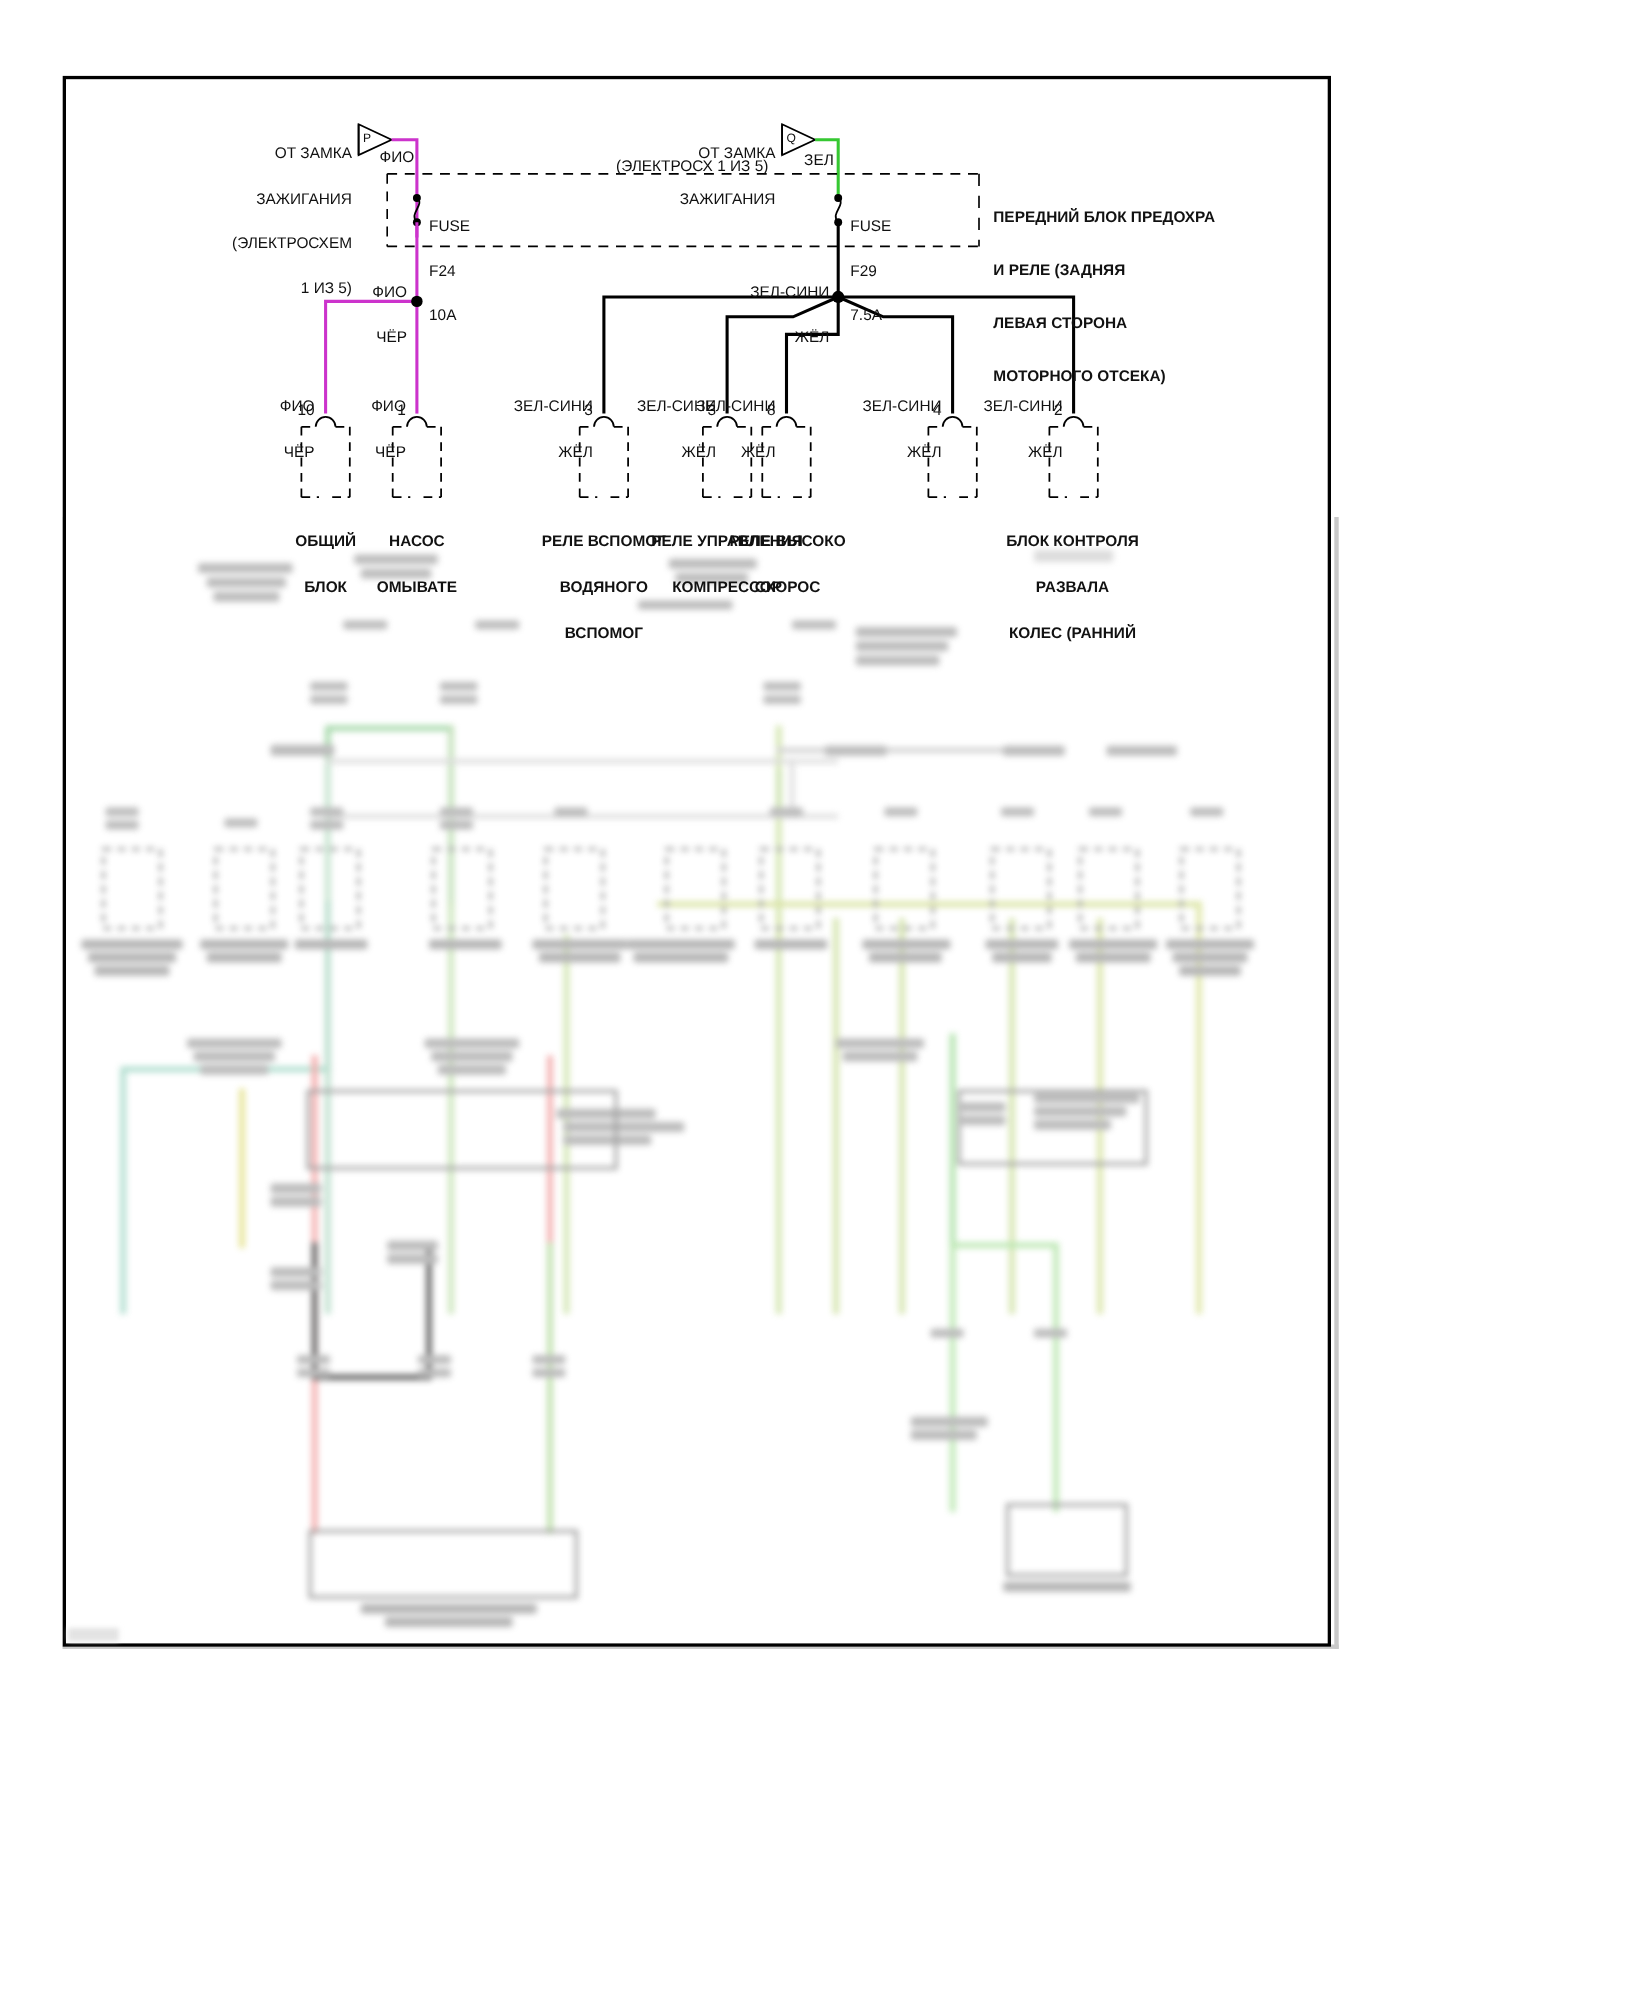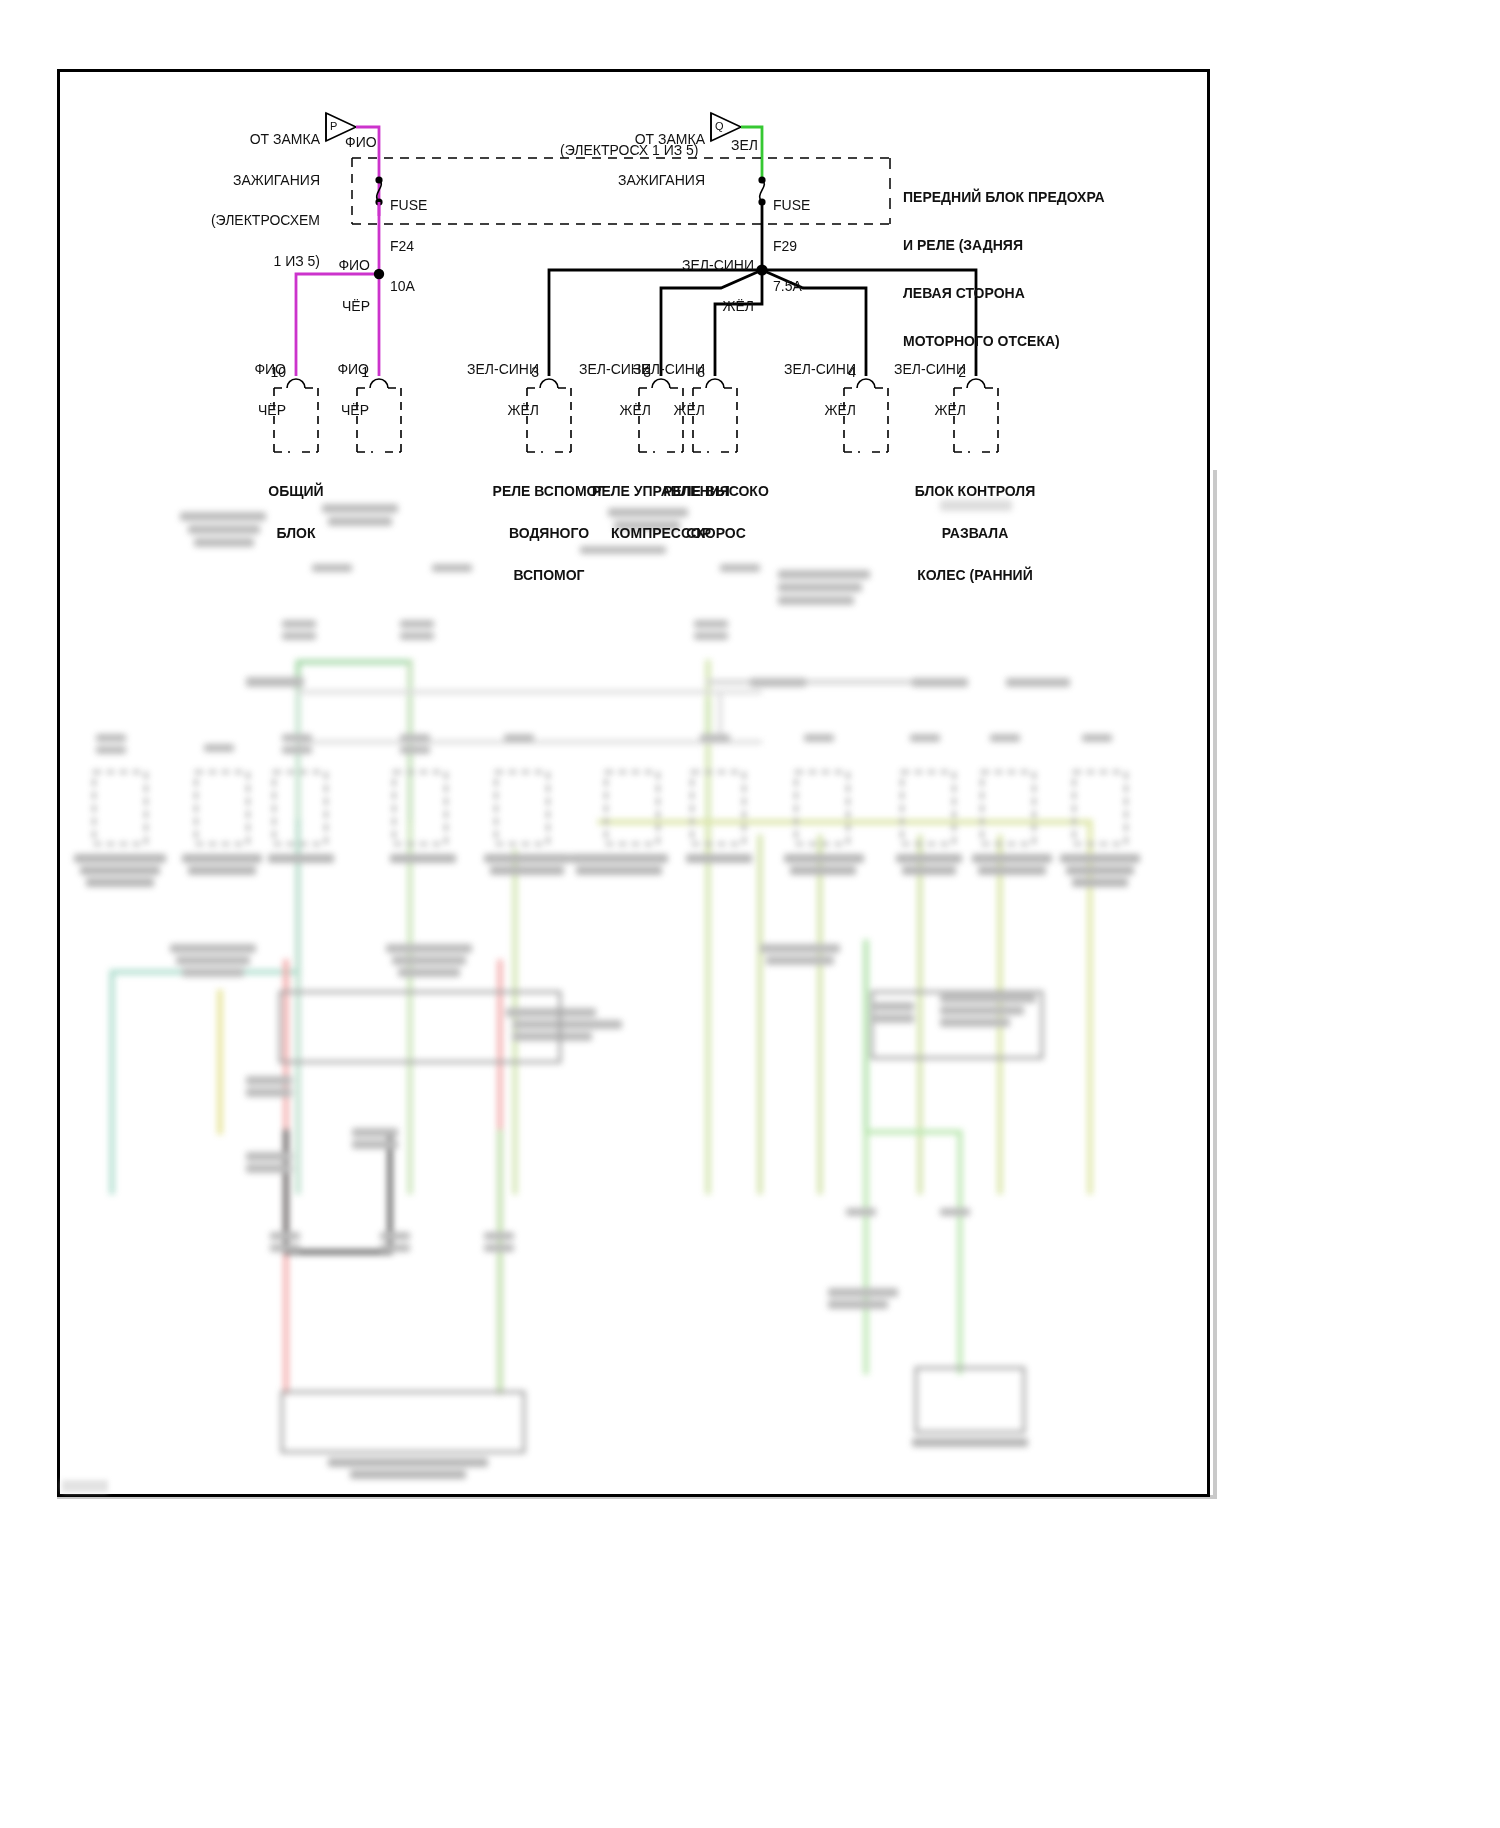--- a/index.html
+++ b/index.html
@@ -361,20 +361,24 @@
   <div class="t c" style="left:180px;top:384px;width:112px;line-height:14px;">
     <div>ОБЩИЙ</div>
     <div>БЛОК</div>
   </div>
 
   <div class="t r" style="left:251px;top:264px;width:58px;">
     <div>ФИО</div>
     <div>ЧЁР</div>
   </div>
   <div class="t r" style="left:279px;top:294px;width:30px;">1</div>
+  <div class="t c" style="left:263px;top:384px;width:112px;line-height:14px;">
+    <div>НАСОС</div>
+    <div>ОМЫВАТЕ</div>
+  </div>
 
   <div class="t r" style="left:395px;top:264px;width:84px;">
     <div>ЗЕЛ-СИНИ</div>
     <div>ЖЁЛ</div>
   </div>
   <div class="t r" style="left:449px;top:294px;width:30px;">3</div>
   <div class="t c" style="left:426px;top:384px;width:126px;line-height:14px;">
     <div>РЕЛЕ ВСПОМОГ</div>
     <div>ВОДЯНОГО</div>
     <div>ВСПОМОГ</div>

